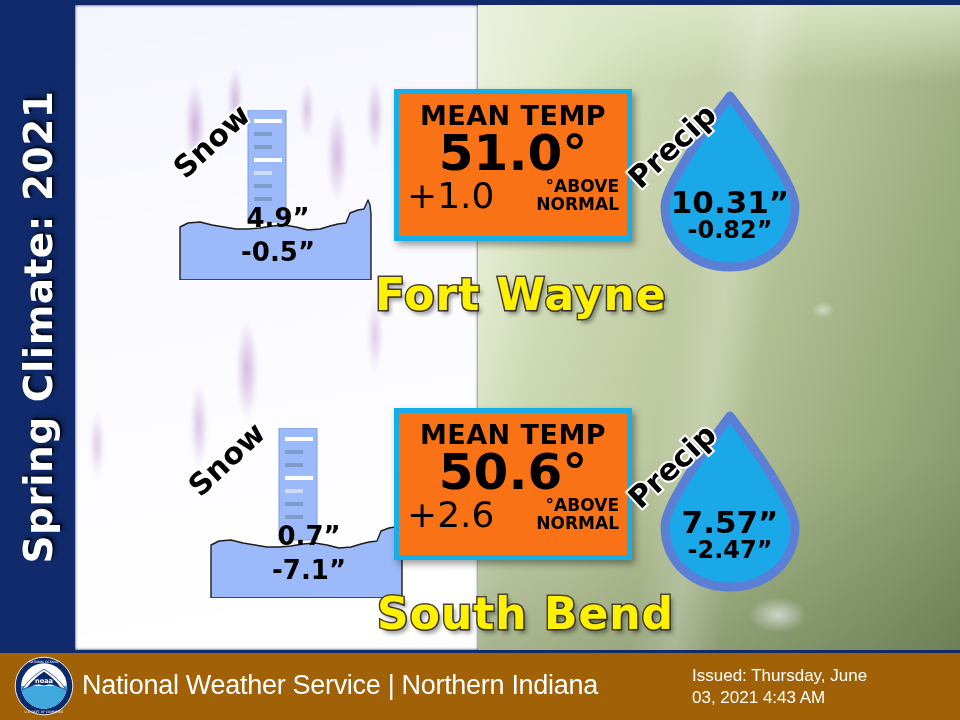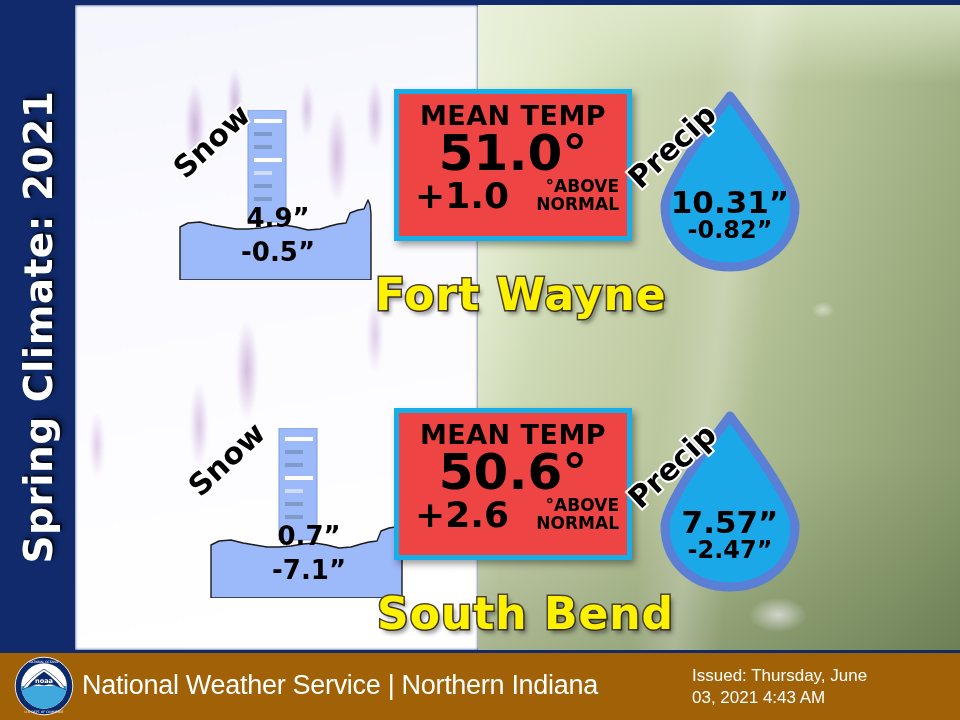--- a/index.html
+++ b/index.html
@@ -127,21 +127,21 @@
     font-size: 26px;
   }
   .snow-val.v1 { top: 93px; }
   .snow-val.v2 { top: 127px; }
 
   
   .temp-box {
     position: absolute;
     width: 238px;
     height: 152px;
-    background: #ef4444;
+    background: #f97316;
     border: 5px solid #17aee8;
     box-sizing: border-box;
     box-shadow: 3px 4px 7px rgba(0,0,0,.38);
     font-family: "DejaVu Sans", sans-serif;
   }
   .temp-title {
     text-align: center;
     color: #000;
     font-weight: bold;
     font-size: 27px;
@@ -159,23 +159,22 @@
   .temp-dep {
     position: relative;
     height: 42px;
     margin-top: -2px;
   }
   .temp-dep .dep-num {
     position: absolute;
     left: 8px;
     top: -2px;
     color: #000;
-    font-weight: bold;
+    font-weight: normal;
     font-size: 36px;
-    margin-left: 8px;
   }
   .temp-dep .dep-words {
     position: absolute;
     right: 8px;
     top: 0px;
     color: #000;
     font-weight: bold;
     font-size: 17px;
     line-height: 18px;
     text-align: right;

